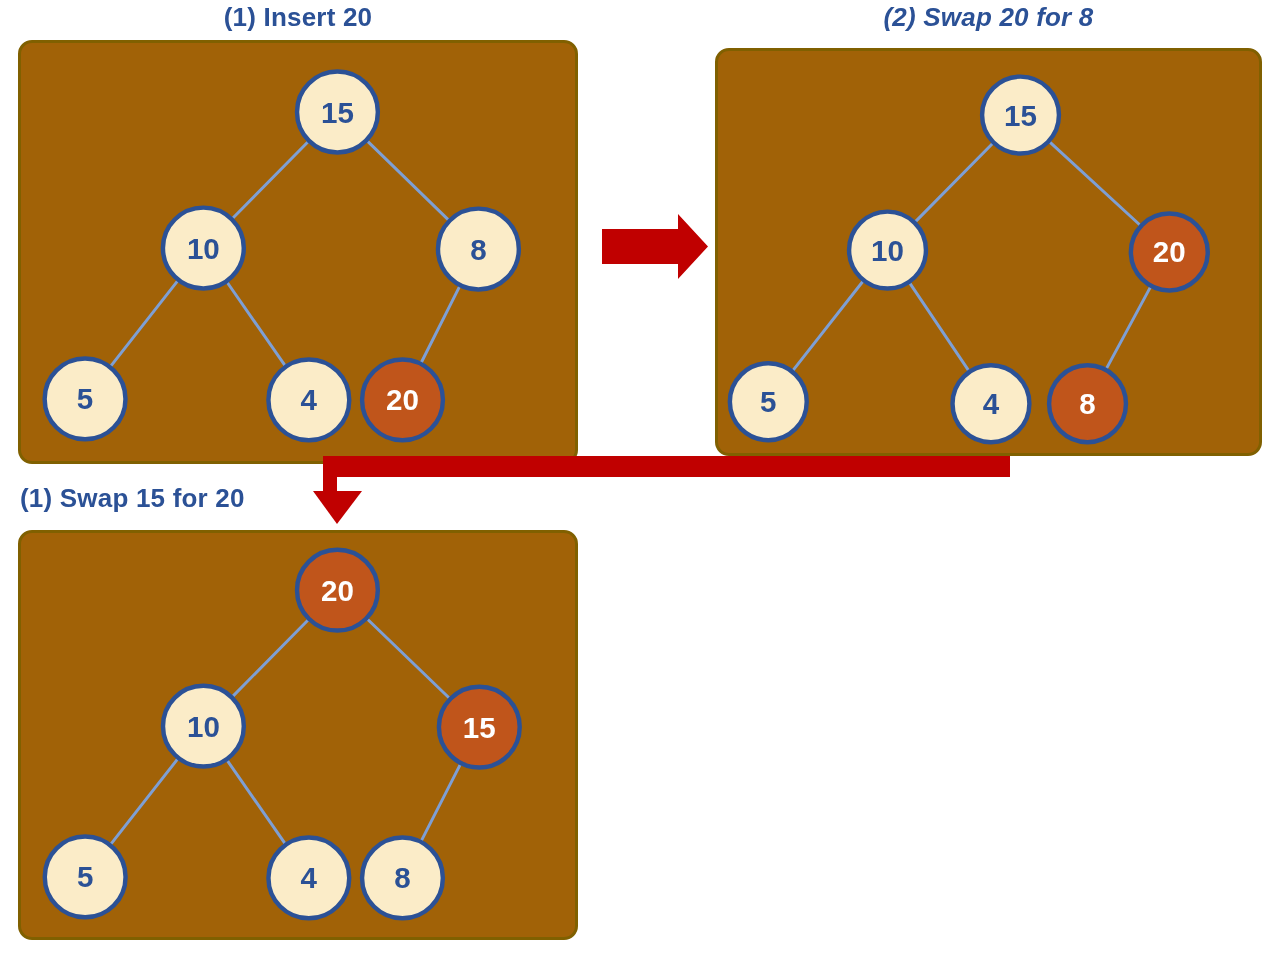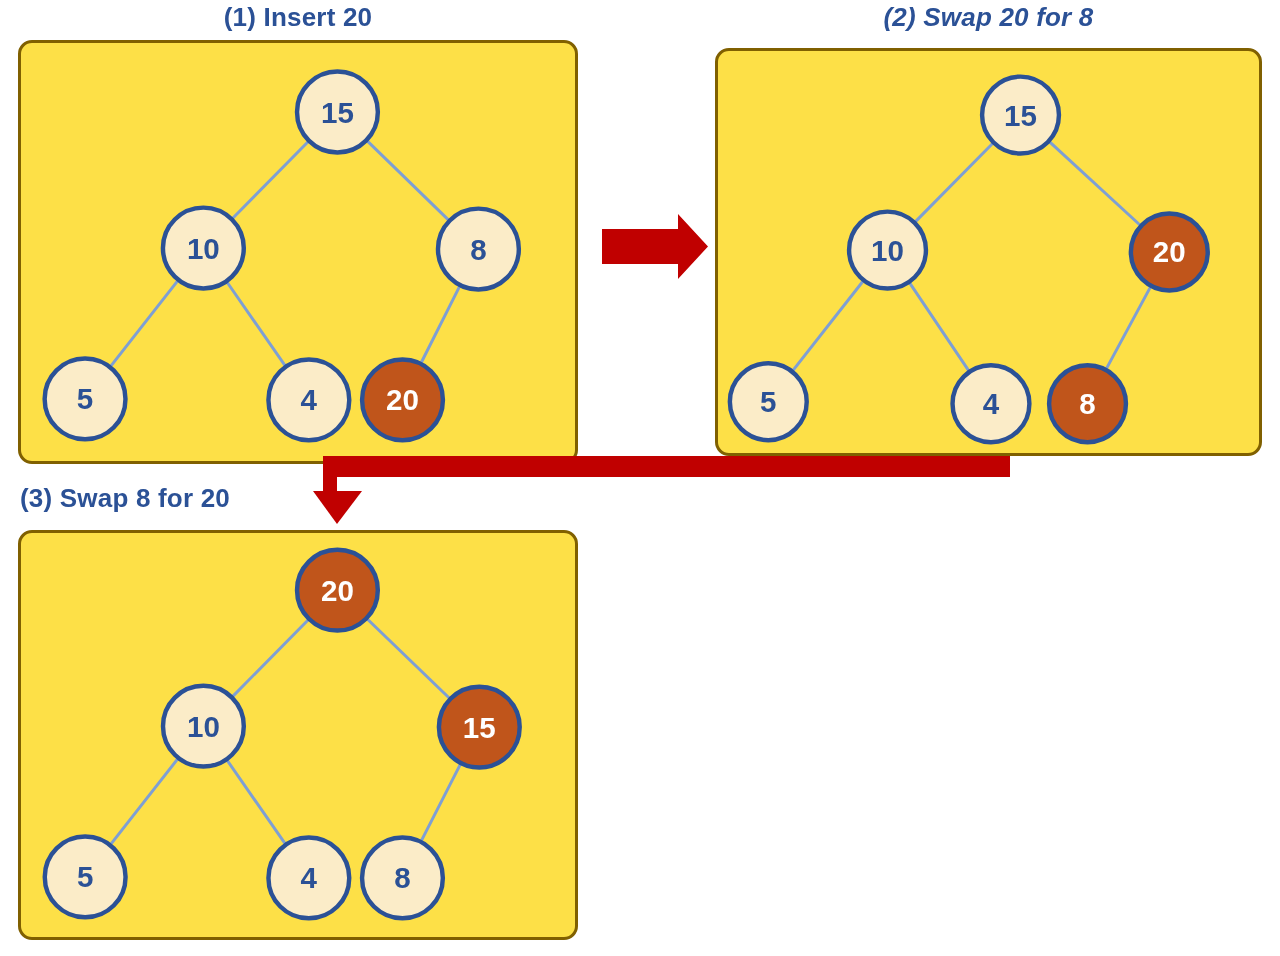--- a/index.html
+++ b/index.html
@@ -36,21 +36,21 @@
   }
   .title-center { text-align: center; }
   .title-left   { text-align: left; }
 
   
   .panel {
     position: absolute;
     box-sizing: border-box;
     border: 3px solid #806000;
     border-radius: 14px;
-    background: #fde047;
+    background: #a16207;
   }
 
   
   .tree-svg {
     position: absolute;
     left: 0;
     top: 0;
     width: 100%;
     height: 100%;
     overflow: visible;
@@ -138,21 +138,21 @@
           <g>
             <circle cx="991" cy="406" r="39" fill="#FBECC8" stroke="#2B5196" stroke-width="4.5"></circle>
             <text x="991" y="406" text-anchor="middle" dominant-baseline="central" font-family="&quot;Liberation Sans&quot;, sans-serif" font-size="30" font-weight="bold" fill="#2B5196">4</text>
           </g>
           <g>
             <circle cx="1089" cy="406" r="39" fill="#C0551B" stroke="#2B5196" stroke-width="4.5"></circle>
             <text x="1089" y="406" text-anchor="middle" dominant-baseline="central" font-family="&quot;Liberation Sans&quot;, sans-serif" font-size="30" font-weight="bold" fill="#FFFFFF">8</text>
           </g>
         </svg>
       </div>
-      <div class="panel-title title-left" style="left: 20px; top: 483px; width: 560px;">(3) Swap 8 for 20</div>
+      <div class="panel-title title-left" style="left: 20px; top: 483px; width: 560px;">(1) Swap 15 for 20</div>
       <div class="panel" style="left: 18px; top: 530px; width: 560px; height: 410px; border-color: rgb(128, 96, 0);">
         <svg class="tree-svg" viewBox="18 530 560 410">
           <g>
             <line x1="309.2210045221536" y1="617.2022159995795" x2="230.77899547784642" y2="696.7977840004205" stroke="#7E9FD4" stroke-width="3" stroke-linecap="round"></line>
             <line x1="367.49898945235816" y1="616.4747189852624" x2="452.50101054764184" y2="698.5252810147376" stroke="#7E9FD4" stroke-width="3" stroke-linecap="round"></line>
             <line x1="176.69726265757484" y1="758.260990111592" x2="107.30273734242517" y2="846.739009888408" stroke="#7E9FD4" stroke-width="3" stroke-linecap="round"></line>
             <line x1="225.39442220858388" y1="759.6704768235693" x2="285.6055777914161" y2="846.3295231764307" stroke="#7E9FD4" stroke-width="3" stroke-linecap="round"></line>
             <line x1="463.37831465495077" y1="763.5271520229812" x2="422.62168534504923" y2="843.4728479770188" stroke="#7E9FD4" stroke-width="3" stroke-linecap="round"></line>
           </g>
           <g>

